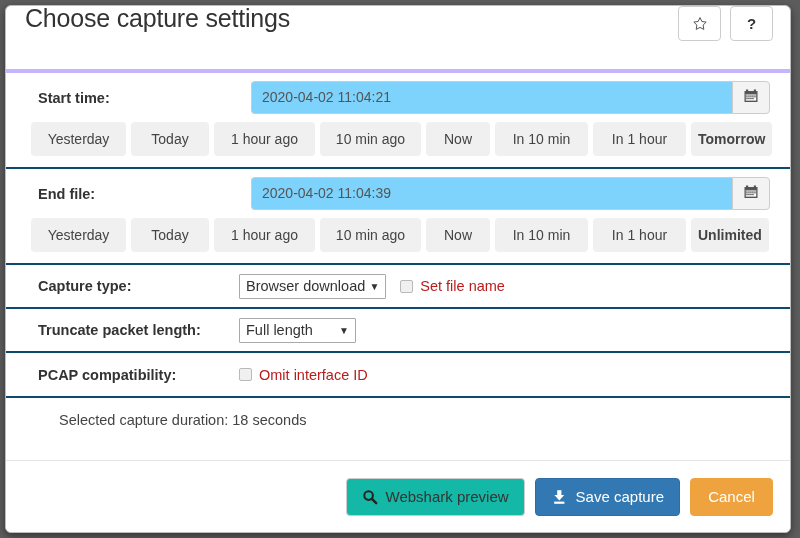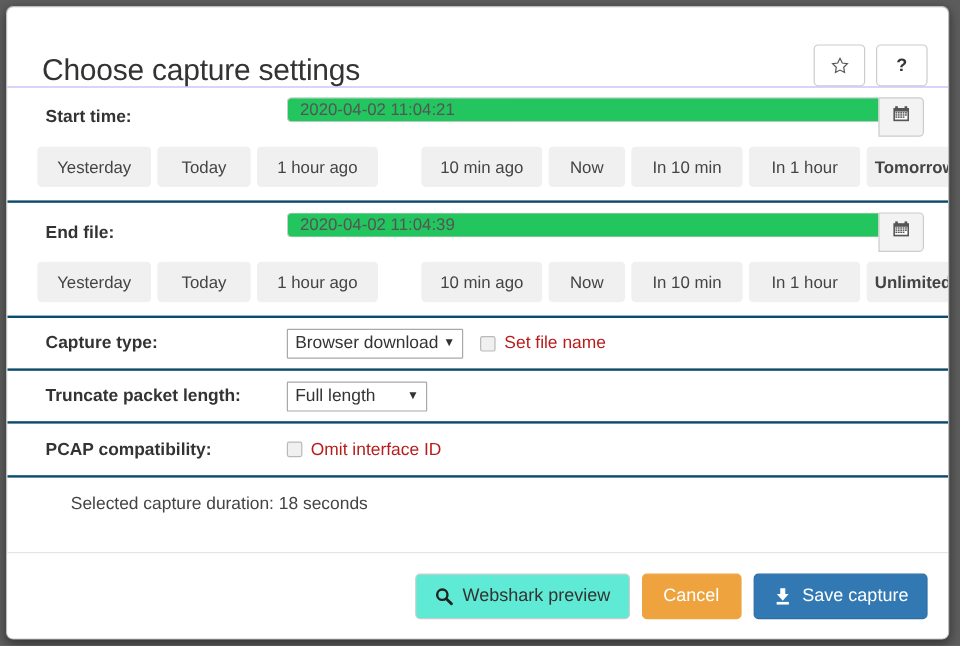--- a/index.html
+++ b/index.html
@@ -27,24 +27,24 @@
     box-shadow: 0 3px 9px rgba(0,0,0,0.45);
     display: flex;
     flex-direction: column;
     overflow: hidden;
   }
 
   
   .dlg-header {
     height: 67px;
     flex: 0 0 67px;
-    border-bottom: 1px solid #c4b5fd;
-    display: flex;
-    align-items: flex-end;
-    padding: 0 17px 0 29px;
+    border-bottom: 4px solid #c4b5fd;
+    display: flex;
+    align-items: flex-start;
+    padding: 0 17px 0 19px;
     position: relative;
   }
   .dlg-title {
     font-size: 25px;
     color: #333333;
     font-weight: normal;
     letter-spacing: -0.2px;
     line-height: 1;
     flex: 1 1 auto;
   }
@@ -89,33 +89,34 @@
   }
 
   .input-group {
     display: flex;
     flex: 1 1 auto;
     height: 33px;
     max-width: 534px;
   }
   .text-input {
     flex: 1 1 auto;
-    height: 21px;
+    height: 33px;
     border: 1px solid #cccccc;
     border-right: none;
     border-radius: 4px 0 0 4px;
-    background: #22c55e;
+    background: #7dd3fc;
     padding: 0 10px;
     font-size: 14px;
     color: #555;
     font-family: "Liberation Sans", sans-serif;
     outline: none;
     line-height: 31px;
     display: flex;
     align-items: center;
+    margin-left: 12px;
   }
   .input-addon {
     width: 38px;
     flex: 0 0 38px;
     height: 33px;
     border: 1px solid #cccccc;
     border-radius: 0 4px 4px 0;
     background: #f3f3f3;
     display: flex; align-items: center; justify-content: center;
     cursor: pointer;
@@ -140,21 +141,21 @@
     cursor: pointer;
     white-space: nowrap;
     font-family: "Liberation Sans", sans-serif;
     flex: 1 1 auto;
     padding: 0 6px;
   }
   
   .qb-yesterday { flex: 0 0 95px; }
   .qb-today     { flex: 0 0 78px; }
   .qb-1hour     { flex: 0 0 101px; }
-  .qb-10min     { flex: 0 0 101px; margin-left: 31px; }
+  .qb-10min     { flex: 0 0 101px; }
   .qb-now       { flex: 0 0 64px; }
   .qb-in10      { flex: 0 0 93px; }
   .qb-in1hour   { flex: 0 0 93px; }
   .qb-last      { flex: 1 1 auto; font-weight: bold; }
 
   
   .select-row { height: 42px; }
   .sel {
     height: 25px;
     border: 1px solid #a9a9a9;
@@ -231,21 +232,21 @@
     align-items: center;
     justify-content: center;
     gap: 8px;
     cursor: pointer;
     padding: 0 15px;
     border: 1px solid transparent;
     font-family: "Liberation Sans", sans-serif;
     white-space: nowrap;
   }
   .btn-default {
-    background: #5eead4;
+    background: #14b8a6;
     border-color: #cccccc;
     color: #333333;
   }
   .btn-warning {
     background: #efa33f;
     color: #ffffff;
     border-color: #efa33f;
     min-width: 83px;
   }
   .btn-primary {
@@ -413,28 +414,28 @@
   <div class="dlg-footer">
     <div class="btn btn-default">
       <span>
         <svg width="16" height="16" viewBox="0 0 16 16">
           <circle cx="6.6" cy="6.6" r="4.3" fill="none" stroke="#222" stroke-width="2"></circle>
           <line x1="9.9" y1="9.9" x2="14.2" y2="14.2" stroke="#222" stroke-width="2.4" stroke-linecap="round"></line>
         </svg>
       </span>
       <span>Webshark preview</span>
     </div>
-    <div class="btn btn-warning">
-      <span>Cancel</span>
-    </div>
     <div class="btn btn-primary">
       <span>
         <svg width="17" height="16" viewBox="0 0 17 16">
           <rect x="6.2" y="1.2" width="4.2" height="5.2" fill="#fff"></rect>
           <path d="M3.4 6.0 L13.2 6.0 L8.3 11.6 Z" fill="#fff"></path>
           <rect x="3.2" y="12.6" width="10.2" height="2.2" fill="#fff"></rect>
         </svg>
       </span>
       <span>Save capture</span>
     </div>
+    <div class="btn btn-warning">
+      <span>Cancel</span>
+    </div>
   </div>
 
 </div>
 
 </body></html>

